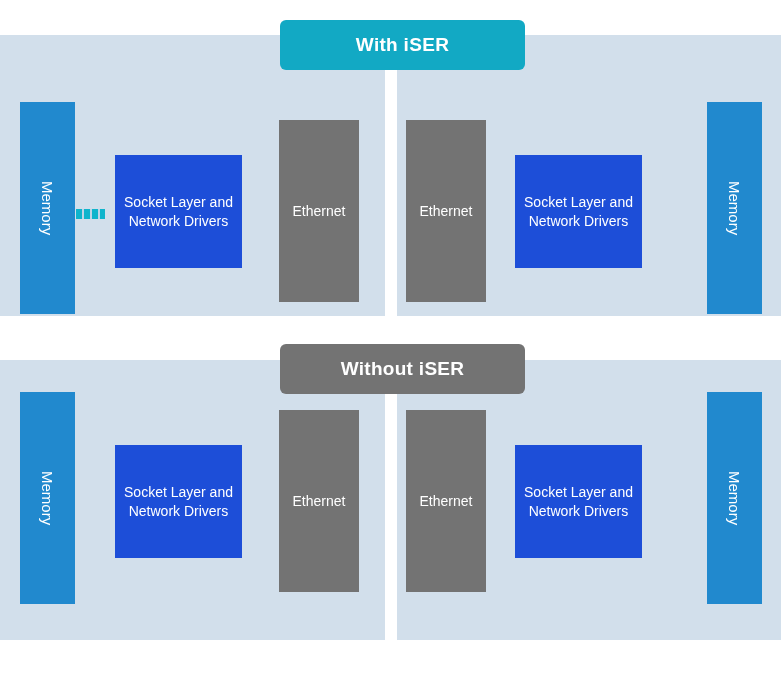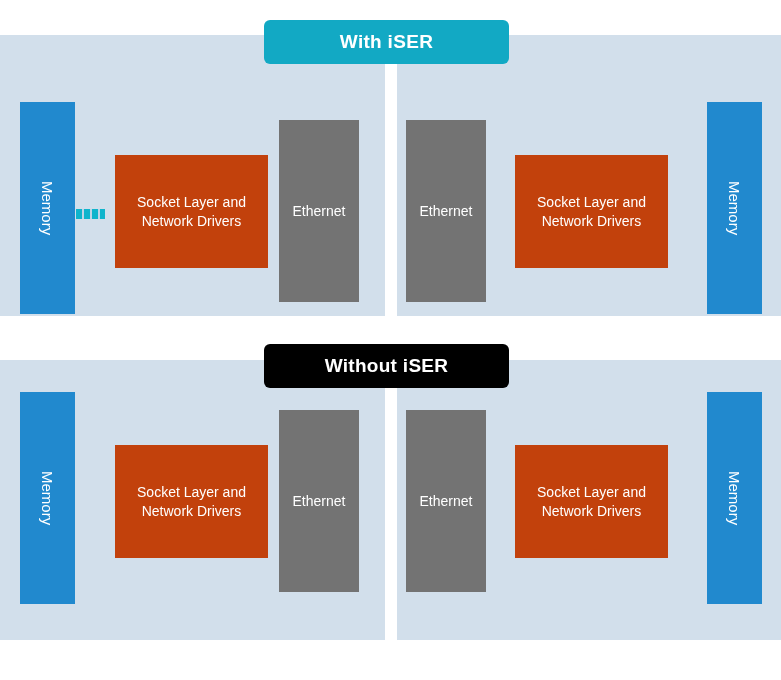--- a/index.html
+++ b/index.html
@@ -39,35 +39,35 @@
     top: 0;
     left: 385px;
     width: 12px;
     height: 100%;
     background: #ffffff;
   }
 
   
   .banner {
     position: absolute;
-    left: 264px;
+    left: 280px;
     width: 245px;
-    height: 44px;
+    height: 50px;
     border-radius: 6px;
     display: flex;
     align-items: center;
     justify-content: center;
     color: #ffffff;
     font-size: 19px;
     font-weight: bold;
     letter-spacing: 0.3px;
     z-index: 5;
   }
   .banner-with    { top: 20px;  background: #12a9c4; }
-  .banner-without { top: 344px; background: #000000; }
+  .banner-without { top: 344px; background: #737373; }
 
   
   .block {
     position: absolute;
     display: flex;
     align-items: center;
     justify-content: center;
     color: #ffffff;
     text-align: center;
     box-sizing: border-box;
@@ -76,22 +76,22 @@
     background: #2189ce;
     width: 55px;
     font-size: 15px;
   }
   .block-memory .vtext {
     writing-mode: vertical-rl;
     text-orientation: mixed;
     white-space: nowrap;
   }
   .block-socket {
-    background: #c2410c;
-    width: 153px;
+    background: #1d4ed8;
+    width: 127px;
     font-size: 14px;
     line-height: 1.35;
     padding: 0 8px;
   }
   .block-ethernet {
     background: #737373;
     width: 80px;
     font-size: 14px;
   }
 

